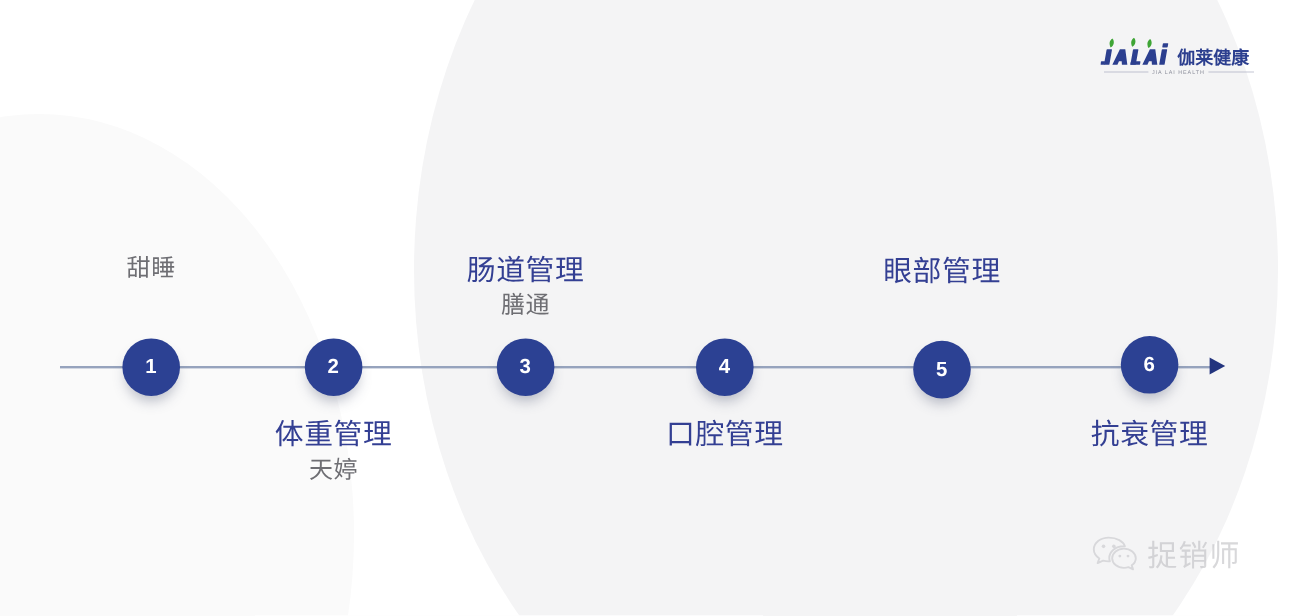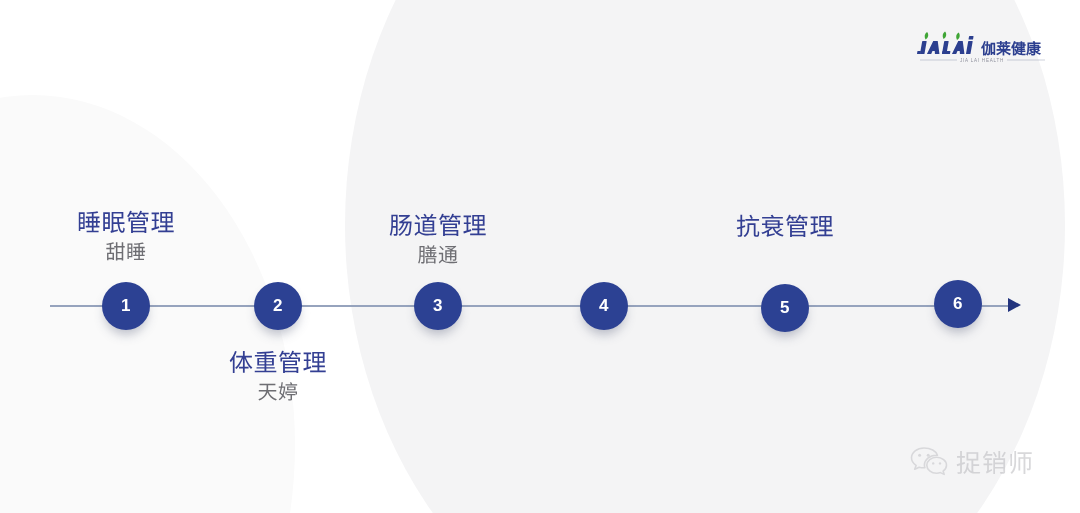--- a/index.html
+++ b/index.html
@@ -172,21 +172,20 @@
     <line x1="6" y1="58" x2="80" y2="58" stroke="#9aa0b5" stroke-width="1"></line>
     <line x1="180" y1="58" x2="256" y2="58" stroke="#9aa0b5" stroke-width="1"></line>
     <text x="130" y="62" text-anchor="middle" font-family="'Liberation Sans', sans-serif" font-size="9" letter-spacing="1.6" fill="#8d8f9c">JIA LAI HEALTH</text>
   </svg>
 
   <div class="timeline">
     <div class="axis-line"></div>
     <div class="axis-arrow"></div>
 
     <div class="label above" style="left:126px; top:209px;">
-      <div class="title">睡眠管理</div>
       <div class="subtitle">甜睡</div>
     </div>
     <div class="node" style="left:126px; top:306px;">
       <span>1</span>
     </div>
 
     <div class="node" style="left:278px; top:306px;">
       <span>2</span>
     </div>
     <div class="label below" style="left:278px; top:349px;">
@@ -198,30 +197,36 @@
       <div class="title">肠道管理</div>
       <div class="subtitle">膳通</div>
     </div>
     <div class="node" style="left:438px; top:306px;">
       <span>3</span>
     </div>
 
     <div class="node" style="left:604px; top:306px;">
       <span>4</span>
     </div>
+    <div class="label below" style="left:604px; top:349px;">
+      <div class="title">口腔管理</div>
+    </div>
 
     <div class="label above" style="left:785px; top:213px;">
-      <div class="title">抗衰管理</div>
+      <div class="title">眼部管理</div>
     </div>
     <div class="node" style="left:785px; top:308px;">
       <span>5</span>
     </div>
 
     <div class="node" style="left:958px; top:304px;">
       <span>6</span>
+    </div>
+    <div class="label below" style="left:958px; top:349px;">
+      <div class="title">抗衰管理</div>
     </div>
   </div>
 
   <div class="watermark">
     <svg width="38" height="32" viewBox="0 0 38 32">
       <path d="M14,3 C7,3 1.5,7.4 1.5,12.8 C1.5,15.9 3.3,18.6 6.1,20.4 L4.7,24.3 L9.2,22.2
                C10.7,22.6 12.3,22.8 14,22.8 C14.3,22.8 14.6,22.8 14.9,22.8
                C14.6,21.9 14.4,21 14.4,20 C14.4,14.5 19.7,10.2 26.2,10.2
                C26.6,10.2 27,10.2 27.4,10.3 C26.2,6.1 20.7,3 14,3 Z" fill="none" stroke="#c2c2c6" stroke-width="1.6" stroke-linejoin="round"></path>
       <circle cx="9.6" cy="10.3" r="1.5" fill="#c2c2c6"></circle>

